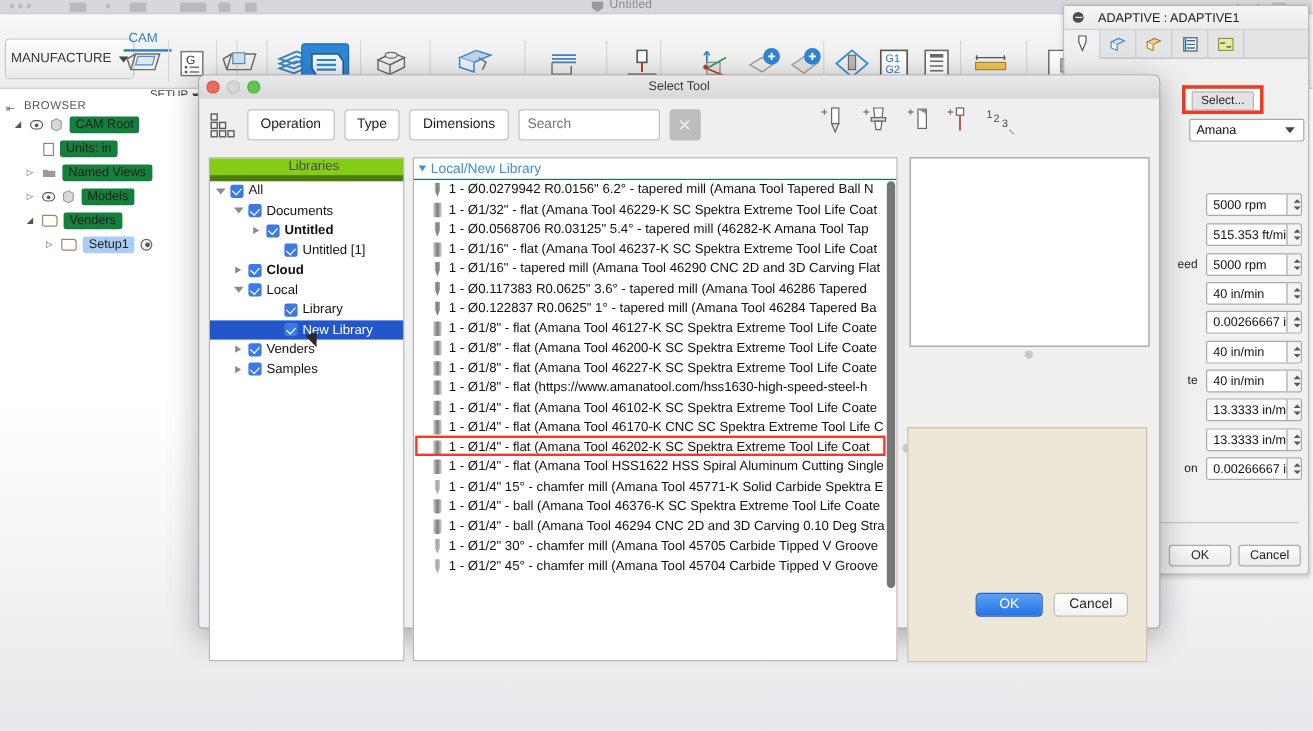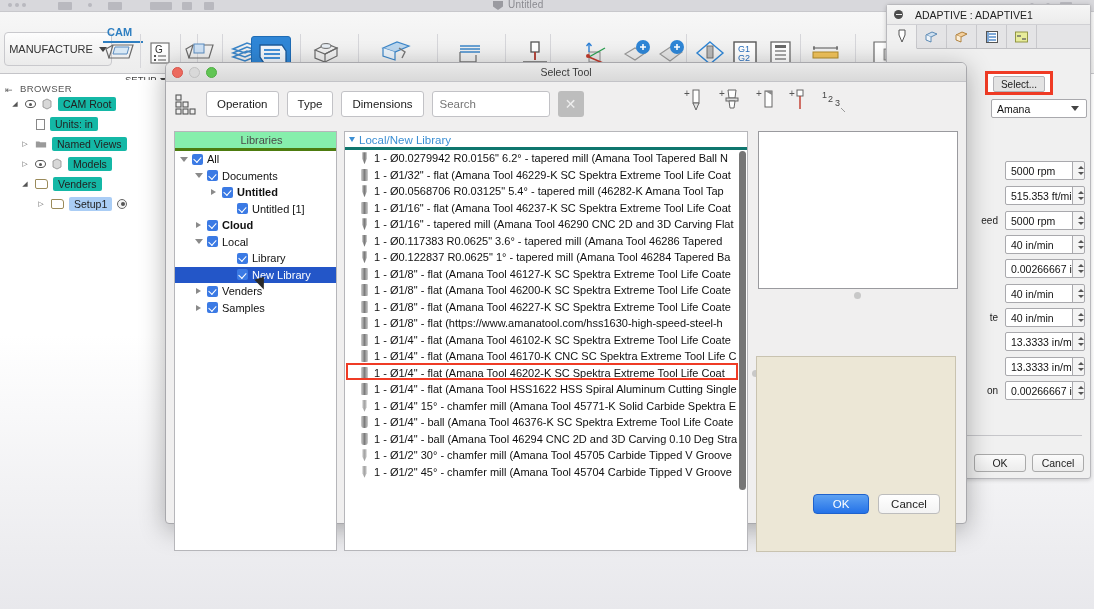--- a/index.html
+++ b/index.html
@@ -27,37 +27,37 @@
     border-bottom:1px solid #c4c4c8;
   }
   #ws-switch {
     position:absolute; left:4px; top:20px; width:108px; height:34px;
     border:1px solid #c9c9cd; border-radius:4px;
     background: linear-gradient(to bottom,#fdfdfd,#ebebeb);
     font-size:11px; color:#333; display:flex; align-items:center; justify-content:center; gap:6px;
   }
   .caret-dn { width:0;height:0;border-left:4px solid transparent;border-right:4px solid transparent;border-top:5px solid #444; }
   #tab-cam {
-    position:absolute; left:107px; top:14px; font-size:11px; color:#2f7fc1;font-weight:bold;
+    position:absolute; left:107px; top:14px; font-size:11px; color:#2f7fc1;
   }
   #tab-cam-underline { position:absolute; left:103px; top:29px; width:40px; height:2px; background:#2f7fc1; }
   .rib-sep { position:absolute; top:22px; width:1px; height:34px; background:#d6d6da; }
   .rib-btn { position:absolute; top:24px; width:40px; height:34px; }
   .rib-btn.sel { background:#2f86d6; border:1px solid #1f6cb5; border-radius:3px; }
   #setup-label { position:absolute; left:125px; top:62px; font-size:9.5px; color:#444; display:flex; gap:3px; align-items:center;}
   #setup-label .caret-dn { border-top-color:#444; border-left-width:3px;border-right-width:3px;border-top-width:4px;}
   
   #browser {
     position:absolute; left:0; top:80px; width:168px; height:180px;
     background:#fff;
   }
   #browser-head { font-size:9.5px; color:#555; padding:3px 0 0 20px; letter-spacing:.4px; }
   #browser-collapse { position:absolute; left:5px; top:5px; font-size:9px; color:#666; }
   .tree-row { display:flex; align-items:center; height:20px; padding-left:6px; font-size:10.5px; color:#222; gap:5px; }
-  .tree-row .lbl { background:#14b8a6; padding:1px 5px; border-radius:2px; }
+  .tree-row .lbl { background:#15803d; padding:1px 5px; border-radius:2px; }
   .tree-row .lbl.sel { background:#aacdf5; }
   .tw { width:10px; display:inline-block; text-align:center; font-size:7px; color:#555; }
   .eye { width:11px;height:8px; border-radius:50% / 60%; border:1.2px solid #555; position:relative;}
   .eye:after{content:"";position:absolute;left:3.2px;top:1.6px;width:3.2px;height:3.2px;border-radius:50%;background:#555;}
   .ico-body { width:12px;height:12px; }
   .ico-folder { width:13px;height:10px;border:1.3px solid #9a8a5a; border-radius:1px 3px 2px 2px; background:#fff; }
   .ico-doc { width:9px;height:11px;border:1.2px solid #888;background:#fff; }
   .radio-dot { width:10px;height:10px;border-radius:50%;border:1.3px solid #666; position:relative;background:#f3f3f3;}
   .radio-dot:after{content:"";position:absolute;left:2.3px;top:2.3px;width:4px;height:4px;border-radius:50%;background:#555;}
   
@@ -124,34 +124,34 @@
   #search-input { width:118px; height:26px; background:#fff; border:1px solid #c2c2c6; border-radius:3px;
      font-size:11.5px; color:#9b9b9b; padding-left:7px; outline:none; font-family:"Liberation Sans",sans-serif;}
   #clear-btn { width:26px;height:26px; background:#bdbdbd; border-radius:3px; display:flex;align-items:center;justify-content:center;
      color:#eee; font-size:14px; }
   #grid-icon { display:flex; margin-right:2px; }
   .newtool-icons { position:absolute; right:118px; top:6px; display:flex; gap:13px; align-items:flex-end; }
   
   #lib-panel { position:absolute; left:8px; top:68px; width:163px; height:420px;
      background:#fff; border:1px solid #b6b6ba; }
   #lib-head { height:19px; font-size:11px; color:#4a4a4a; display:flex; align-items:center; justify-content:center;
-     border-bottom:3px solid #4d7c0f; background:#86efac;padding-left:12px;}
+     border-bottom:5px solid #4d7c0f; background:#84cc16;padding-left:12px;}
   .lib-row { display:flex; align-items:center; height:16.5px; font-size:11px; color:#111; gap:4px; }
   .lib-row.selected { background:#2356c8; color:#fff; }
   .lib-tw { width:9px; font-size:0; display:flex; align-items:center; justify-content:center; }
   .tri-r { width:0;height:0;border-top:3.5px solid transparent;border-bottom:3.5px solid transparent;border-left:5px solid #8a8a8a;}
   .tri-d { width:0;height:0;border-left:4px solid transparent;border-right:4px solid transparent;border-top:5px solid #8a8a8a;}
   .cb { width:11px;height:11px;border-radius:2px;background:#3b7ae4; position:relative; flex:0 0 auto;}
   .cb:after{ content:"";position:absolute;left:3px;top:1.5px;width:3.5px;height:6px;border:solid #fff;
      border-width:0 1.6px 1.6px 0; transform:rotate(42deg); }
   
   #tool-list { position:absolute; left:178px; top:68px; width:404px; height:420px;
      background:#fff; border:1px solid #b6b6ba; overflow:hidden;}
   #list-group { height:18px; display:flex; align-items:center; gap:4px; padding-left:4px;
-     font-size:11.5px; color:#3b8fd4; border-bottom:3px solid #0f766e; }
+     font-size:11.5px; color:#3b8fd4; border-bottom:1px solid #0f766e; }
   .tri-d-blue{ width:0;height:0;border-left:3.5px solid transparent;border-right:3.5px solid transparent;border-top:5px solid #3b8fd4;}
   .t-row { height:16.5px; display:flex; align-items:center; gap:6px; padding-left:16px;
      font-size:11px; color:#111; white-space:nowrap; position:relative; }
   .t-ico { width:7px; height:12px; background:linear-gradient(to right,#d0d0d0,#7c7c7c,#cfcfcf); flex:0 0 auto;
      border-radius:1px; }
   .t-ico.tap { clip-path: polygon(18% 0,82% 0,82% 55%,50% 100%,18% 55%); }
   .t-ico.ball { border-radius:1px 1px 3px 3px; }
   .t-ico.cham { clip-path: polygon(20% 0,80% 0,80% 62%,50% 100%,20% 62%); background:linear-gradient(to right,#dcdcdc,#a6a6a6,#dcdcdc);}
   #hl-row { position:absolute; left:1px; top:231px; width:392px; height:17px; border:2.5px solid #ef3b25; }
   #list-scroll { position:absolute; right:0; top:19px; width:9px; bottom:0; }

